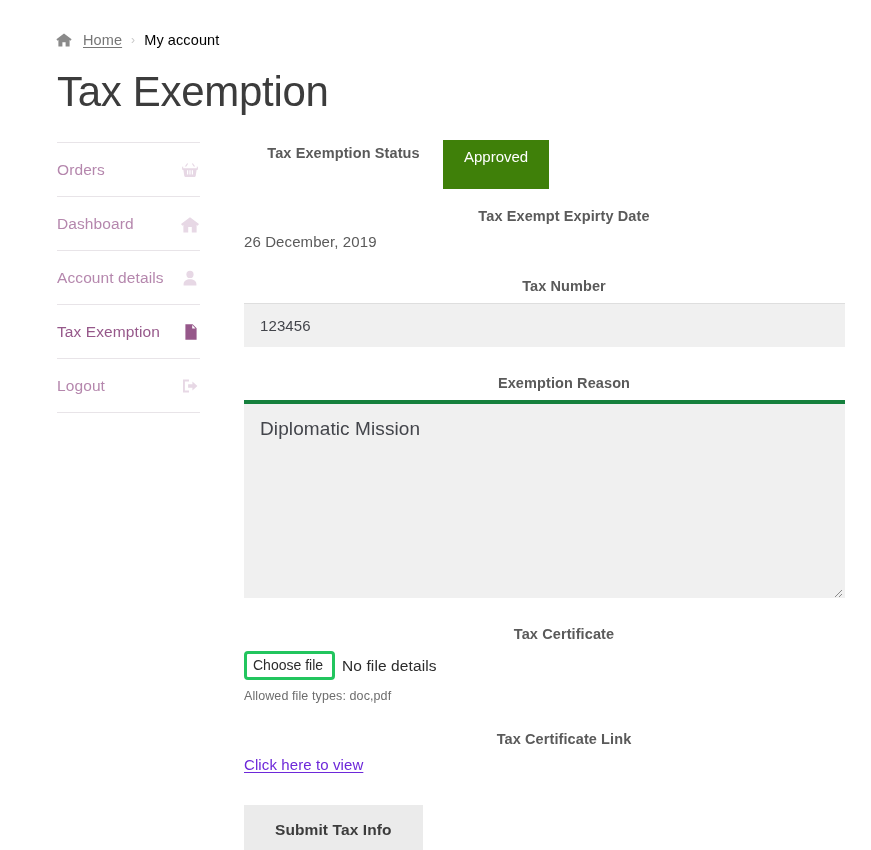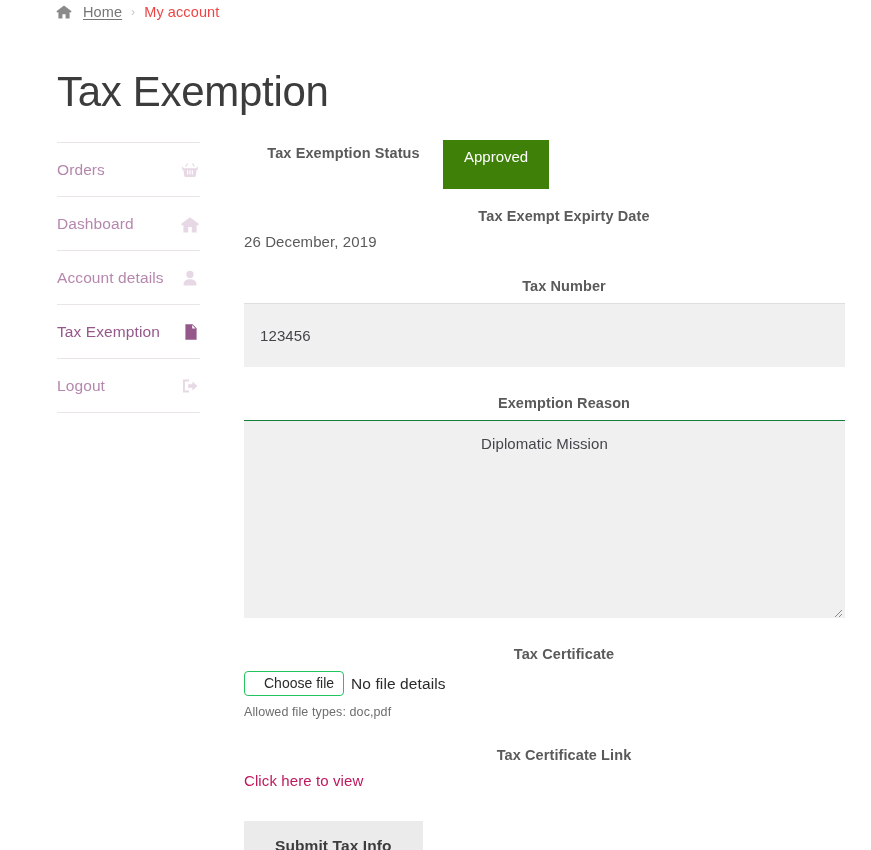--- a/index.html
+++ b/index.html
@@ -19,21 +19,21 @@
   .page {
     position: relative;
     width: 871px;
     height: 850px;
   }
 
   
   .breadcrumb {
     position: absolute;
     left: 56px;
-    top: 4px;
+    top: 32px;
     display: flex;
     align-items: center;
     font-size: 14.5px;
     color: #767676;
     letter-spacing: .1px;
   }
   .home-icon {
     display: inline-block;
     width: 16px;
     height: 14px;
@@ -45,21 +45,21 @@
   .crumb-link {
     color: #767676;
     text-decoration: underline;
     text-underline-offset: 2px;
   }
   .crumb-sep {
     margin: 0 9px;
     color: #c9c9c9;
     font-size: 12px;
   }
-  .crumb-current { color: #ef4444; }
+  .crumb-current { color: #000000; }
 
   
   .page-title {
     position: absolute;
     left: 57px;
     top: 66px;
     margin: 0;
     font-size: 42px;
     line-height: 52px;
     font-weight: 300;
@@ -139,21 +139,21 @@
     font-size: 15px;
     color: #5a5a5a;
     margin-top: 9px;
     letter-spacing: .1px;
   }
 
   .text-input {
     display: block;
     box-sizing: border-box;
     width: 601px;
-    height: 64px;
+    height: 44px;
     margin-top: 9px;
     background: #f0f0f0;
     border: none;
     border-top: 1px solid #dedede;
     padding: 0 16px;
     font-family: "Liberation Sans", sans-serif;
     font-size: 15px;
     color: #43454b;
     outline: none;
     letter-spacing: .1px;
@@ -164,74 +164,74 @@
     width: 601px;
     margin-top: 9px;
   }
   .text-area {
     display: block;
     box-sizing: border-box;
     width: 601px;
     height: 198px;
     background: #f0f0f0;
     border: none;
-    border-top: 1px solid #15803d;
+    border-top: 4px solid #15803d;
     padding: 14px 16px;
     font-family: "Liberation Sans", sans-serif;
-    font-size: 15px;
+    font-size: 19px;
     color: #43454b;
     outline: none;
     resize: none;
     letter-spacing: .1px;
     overflow: hidden;
-    text-align: center;
   }
   .resize-grip {
     position: absolute;
     right: 2px;
     bottom: 2px;
     width: 12px;
     height: 12px;
     pointer-events: none;
   }
 
   .file-row {
     display: flex;
     align-items: center;
     margin-top: 9px;
   }
   .choose-file-btn {
     font-family: "Liberation Sans", sans-serif;
     font-size: 14px;
     color: #2b2b2b;
     background: #ffffff;
-    border: 1px solid #22c55e;
+    border: 3px solid #22c55e;
     border-radius: 4px;
-    padding: 3px 9px 4px 19px;
+    padding: 3px 9px 4px 6px;
     line-height: 16px;
     cursor: pointer;
   }
   .file-status {
     font-size: 15.5px;
     color: #2b2b2b;
     margin-left: 7px;
     letter-spacing: .1px;
   }
   .helper-text {
     font-size: 12.5px;
     color: #6d6d6d;
     margin-top: 9px;
     letter-spacing: .1px;
   }
 
   .cert-link {
     display: inline-block;
     margin-top: 9px;
     font-size: 15px;
-    color: #be185d;
+    color: #6d28d9;
+    text-decoration: underline;
     text-underline-offset: 2px;
     letter-spacing: .1px;
     cursor: pointer;
   }
 
   .submit-btn {
     display: inline-block;
     margin-top: 31px;
     background: #ebebeb;
     border: none;

